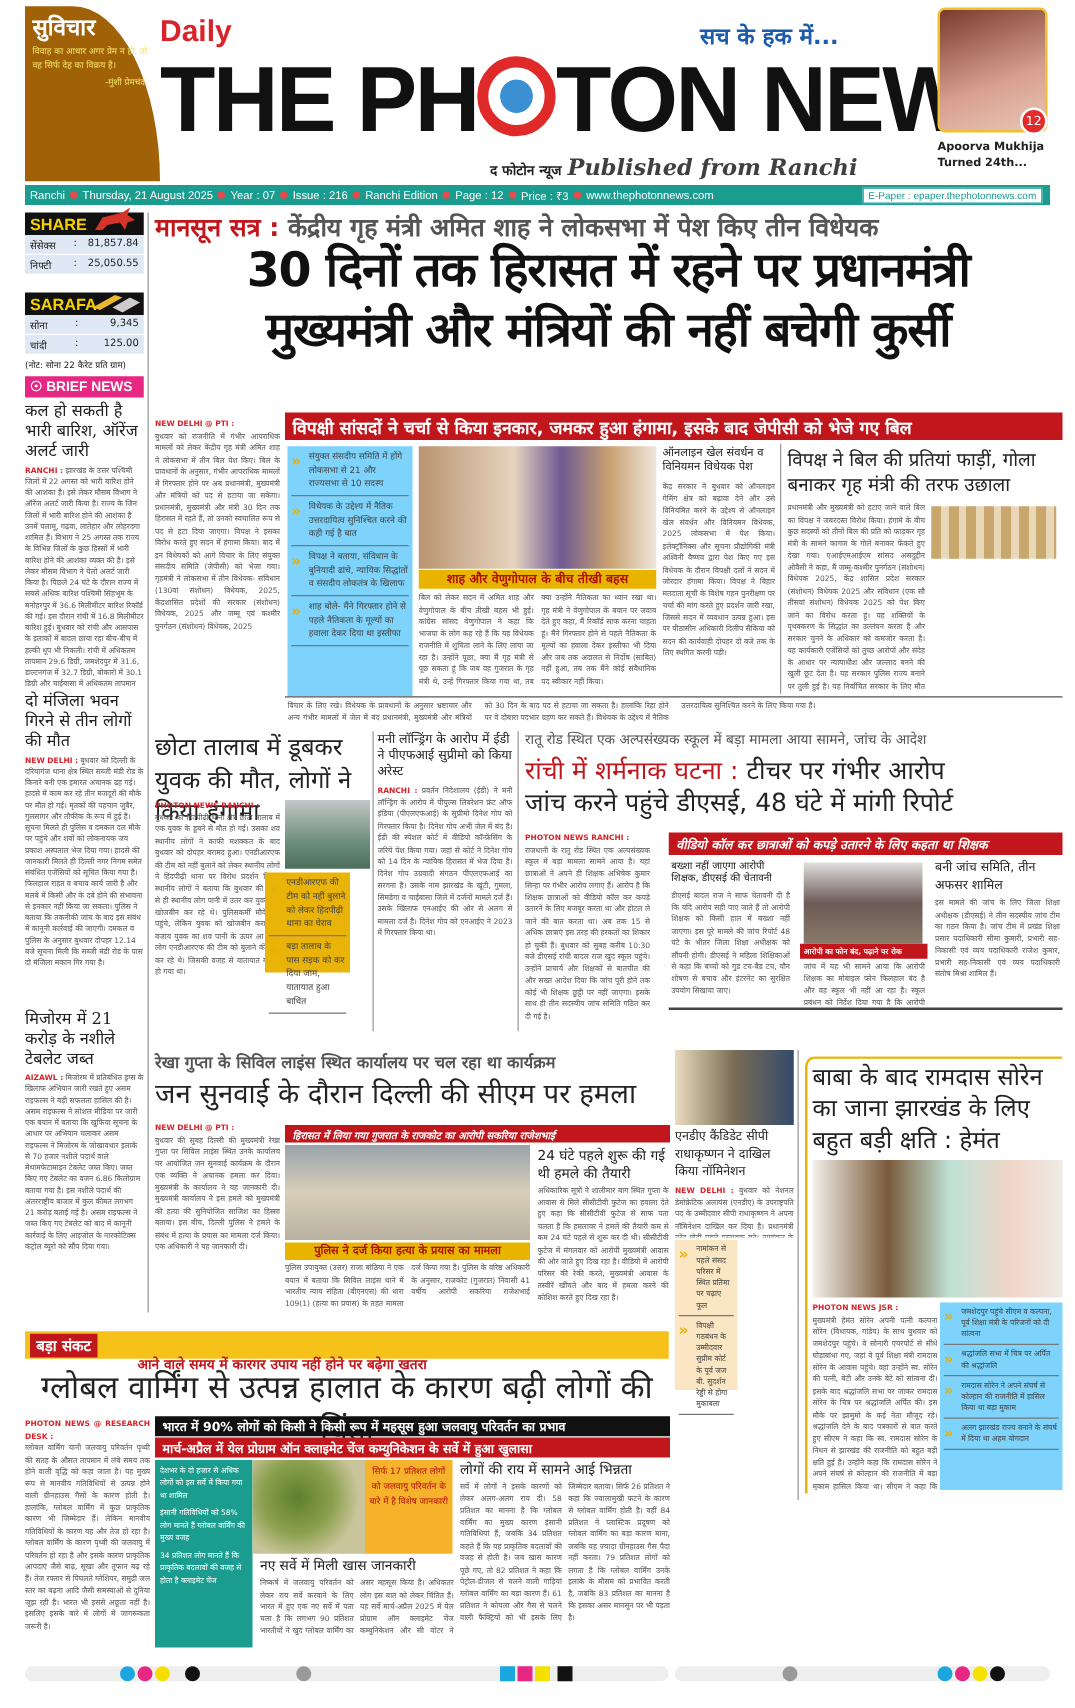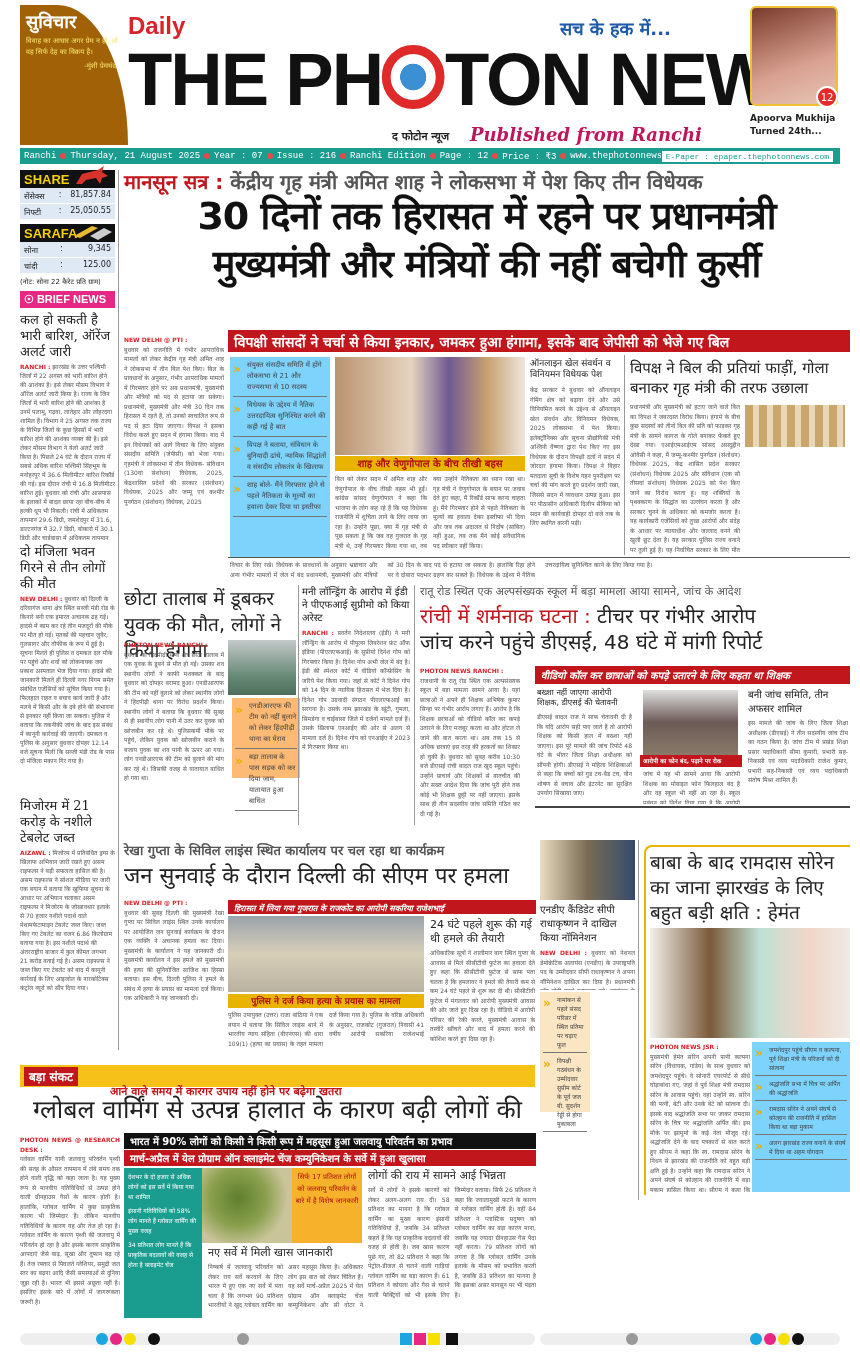--- a/index.html
+++ b/index.html
@@ -7,25 +7,25 @@
 .masthead{position:absolute;left:0;top:0;width:860px;height:150px}
 .suvichar{position:absolute;left:20px;top:5px;width:108px;height:140px;background:#a16207;border-top-right-radius:70px 140px;color:#fff;padding:4px 6px}
 .suvichar h2{font-family:"DejaVu Serif",serif;font-size:18px;color:#fff;font-weight:bold}
 .suvichar p{font-size:7px;color:#f4e36b;line-height:11px;margin-top:3px}
 .suvichar .author{font-size:7px;color:#f4e36b;text-align:right;margin-top:3px;padding-right:6px}
 .daily{position:absolute;left:128px;top:12px;color:#d8232a;font-family:"Liberation Sans",sans-serif;font-weight:bold;font-size:24px}
 .logo{position:absolute;left:128px;top:30px;font-family:"Liberation Sans",sans-serif;font-weight:900;font-size:74px;letter-spacing:-2px;color:#111;transform:scaleX(.98);transform-origin:left;line-height:100px;white-space:nowrap}
 .logo .o{display:inline-block;width:64px;height:64px;border-radius:50%;border:9px solid #e02a2a;vertical-align:-4px;background:radial-gradient(circle,#3b8fd3 0 40%,#fff 42%)}
 .tagline{position:absolute;left:560px;top:16px;color:#1d5aa8;font-weight:bold;font-size:18px}
 .fotonnews{position:absolute;left:392px;top:128px;font-size:11px;font-weight:bold;color:#222}
-.published{position:absolute;left:470px;top:124px;font-family:"DejaVu Serif",serif;font-style:italic;font-weight:bold;color:#be185d;font-size:18px}
+.published{position:absolute;left:454px;top:124px;font-family:"DejaVu Serif",serif;font-style:italic;font-weight:bold;color:#404040;font-size:18px}
 .promo{position:absolute;left:750px;top:6px;width:88px;height:100px;border:2px solid #f0c030;border-radius:6px;background:linear-gradient(160deg,#7a3b2c,#d8a090 60%,#e8c6b6)}
 .promo .badge{position:absolute;right:-2px;bottom:-4px;width:22px;height:22px;border-radius:50%;background:#e32b2b;color:#fff;font-size:10px;font-weight:normal;display:flex;align-items:center;justify-content:center;border:2px solid #fff}
 .promo-cap{position:absolute;left:750px;top:112px;font-size:9px;font-weight:bold;color:#222;line-height:13px}
-.infobar{position:absolute;left:20px;top:148px;width:820px;height:16px;background:#1a9c8f;color:#fff;font-size:9px;display:flex;align-items:center;padding-left:4px;font-family:Liberation Mono, monospace}
+.infobar{position:absolute;left:20px;top:148px;width:820px;height:16px;background:#1a9c8f;color:#fff;font-size:9px;display:flex;align-items:center;padding-left:4px;font-family:Liberation Sans, sans-serif}
 .infobar .dot{display:inline-block;width:6px;height:6px;border-radius:50%;background:#e54b4b;margin:0 4px}
 .infobar .ep{position:absolute;right:6px;top:2px;background:#fff;color:#1a9c8f;font-size:8px;padding:1px 4px;border:1px solid #1a9c8f}
 .leftcol{position:absolute;left:20px;top:170px;width:95px}
 .mkt-head{background:#111;color:#f6d000;font-weight:bold;font-size:13px;padding:2px 4px;height:18px;position:relative;font-family:"Liberation Sans",sans-serif}
 .mkt-head .pic{position:absolute;right:3px;top:-4px;width:40px;height:20px}
 .mkt-row{display:flex;font-size:8px;background:#dfe9f5;padding:2px 4px;border-bottom:1px solid #fff}
 .mkt-row span:first-child{width:36px}.mkt-row span:nth-child(2){width:12px}
 .mkt-row span:last-child{flex:1;text-align:right}
 .note{font-size:7px;margin:3px 0}
 .brief{background:#e62884;color:#fff;font-weight:bold;font-size:11px;padding:2px 4px;margin-top:5px;font-family:"Liberation Sans",sans-serif}
@@ -98,21 +98,21 @@
   <div class="mkt-row">
       <span>सेंसेक्स</span>
       <span>:</span>
       <span>81,857.84</span>
     </div>
   <div class="mkt-row">
       <span>निफ्टी</span>
       <span>:</span>
       <span>25,050.55</span>
     </div>
-  <div class="mkt-head" style="margin-top:4px"><span>SARAFA</span>
+  <div class="mkt-head" style="margin-top:14px"><span>SARAFA</span>
     <svg class="pic" viewBox="0 0 40 20">
         <path d="M2 16 L20 6 L26 8 L8 18Z" fill="#e8b830"></path>
         <path d="M18 16 L32 8 L40 12 L26 20Z" fill="#ccc"></path>
       </svg></div>
   <div class="mkt-row">
       <span>सोना</span>
       <span>:</span>
       <span>9,345</span>
     </div>
   <div class="mkt-row">
@@ -153,21 +153,21 @@
 <div class="vline" style="left:624px;top:355px;height:200px"></div>
 <div class="h2" style="left:630px;top:358px;width:225px;font-size:15px;line-height:20px">विपक्ष ने बिल की प्रतियां फाड़ीं, गोला बनाकर गृह मंत्री की तरफ उछाला</div>
 <div class="txt" style="left:630px;top:402px;width:110px;height:152px">प्रधानमंत्री और मुख्यमंत्री को हटाए जाने वाले बिल का विपक्ष ने जबरदस्त विरोध किया। हंगामे के बीच कुछ सदस्यों को तीनों बिल की प्रति को फाड़कर गृह मंत्री के सामने कागज के गोले बनाकर फेंकते हुए देखा गया। एआईएमआईएम सांसद असदुद्दीन ओवैसी ने कहा, मैं जम्मू-कश्मीर पुनर्गठन (संशोधन) विधेयक 2025, केंद्र शासित प्रदेश सरकार (संशोधन) विधेयक 2025 और संविधान (एक सौ तीसवां संशोधन) विधेयक 2025 को पेश किए जाने का विरोध करता हूं। यह शक्तियों के पृथक्करण के सिद्धांत का उल्लंघन करता है और सरकार चुनने के अधिकार को कमजोर करता है। यह कार्यकारी एजेंसियों को तुच्छ आरोपों और संदेह के आधार पर न्यायाधीश और जल्लाद बनने की खुली छूट देता है। यह सरकार पुलिस राज्य बनाने पर तुली हुई है। यह निर्वाचित सरकार के लिए मौत की कील होगी। इस देश को पुलिस राज्य में बदलने के लिए भारत के संविधान में संशोधन किया जा रहा है।</div>
 <div class="photo" style="left:745px;top:405px;width:100px;height:42px;background:repeating-linear-gradient(90deg,#c9a66b 0 8px,#e9d8b8 8px 14px)"></div>
 <div class="txt" style="left:230px;top:560px;width:620px;height:20px;column-count:4;column-gap:10px">विचार के लिए रखे। विधेयक के प्रावधानों के अनुसार भ्रष्टाचार और अन्य गंभीर मामलों में जेल में बंद प्रधानमंत्री, मुख्यमंत्री और मंत्रियों को 30 दिन के बाद पद से हटाया जा सकता है। हालांकि रिहा होने पर वे दोबारा पदभार ग्रहण कर सकते हैं। विधेयक के उद्देश्य में नैतिक उत्तरदायित्व सुनिश्चित करने के लिए किया गया है।</div>
 <div style="position:absolute;left:228px;top:557px;width:622px;height:1px;background:#555"></div>
 
 <div class="h2" style="left:124px;top:585px;width:170px;font-size:19px;line-height:26px">छोटा तालाब में डूबकर युवक की मौत, लोगों ने किया हंगामा</div>
 <div class="txt" style="left:124px;top:640px;width:100px;height:190px"><b>PHOTON NEWS RANCHI :</b><br><span>बुधवार को हिंदपीढ़ी थाना क्षेत्र छोटा तालाब में एक युवक के डूबने से मौत हो गई। उसका शव स्थानीय लोगों ने काफी मशक्कत के बाद बुधवार को दोपहर बरामद हुआ। एनडीआरएफ की टीम को नहीं बुलाने को लेकर स्थानीय लोगों ने हिंदपीढ़ी थाना पर विरोध प्रदर्शन किया। स्थानीय लोगों ने बताया कि बुधवार की सुबह से ही स्थानीय लोग पानी में उतर कर युवक को खोजबीन कर रहे थे। पुलिसकर्मी मौके पर पहुंचे, लेकिन युवक को खोजबीन कराने के बजाय युवक का शव पानी के ऊपर आ गया। लोग एनडीआरएफ की टीम को बुलाने की मांग कर रहे थे। जिसकी वजह से यातायात बाधित हो गया था।</span></div>
 <div class="photo" style="left:228px;top:640px;width:68px;height:55px;background:linear-gradient(180deg,#c4c8c9,#6f8f7d 60%,#4e6e5c)"></div>
-<div class="bul" style="left:232px;top:698px;width:68px;height:80px;background:#fdba74">
+<div class="bul" style="left:212px;top:698px;width:68px;height:80px;background:#eab308">
   <div>एनडीआरएफ की टीम को नहीं बुलाने को लेकर हिंदपीढ़ी थाना का घेराव</div>
   <div>बड़ा तालाब के पास सड़क को कर दिया जाम, यातायात हुआ बाधित</div>
 </div>
 <div class="vline" style="left:298px;top:585px;height:240px"></div>
 
 <div class="h2" style="left:302px;top:585px;width:108px;font-size:10px;line-height:13px">मनी लॉन्ड्रिंग के आरोप में ईडी ने पीएफआई सुप्रीमो को किया अरेस्ट</div>
 <div class="txt" style="left:302px;top:628px;width:108px;height:200px"><b>RANCHI :</b> <span>प्रवर्तन निदेशालय (ईडी) ने मनी लॉन्ड्रिंग के आरोप में पीपुल्स लिबरेशन फ्रंट ऑफ इंडिया (पीएलएफआई) के सुप्रीमो दिनेश गोप को गिरफ्तार किया है। दिनेश गोप अभी जेल में बंद है। ईडी की स्पेशल कोर्ट में वीडियो कॉन्फ्रेंसिंग के जरिये पेश किया गया। जहां से कोर्ट ने दिनेश गोप को 14 दिन के न्यायिक हिरासत में भेज दिया है। दिनेश गोप उग्रवादी संगठन पीएलएफआई का सरगना है। उसके नाम झारखंड के खूंटी, गुमला, सिमडेगा व चाईबासा जिले में दर्जनों मामले दर्ज हैं। उसके खिलाफ एनआईए की ओर से अलग से मामला दर्ज है। दिनेश गोप को एनआईए ने 2023 में गिरफ्तार किया था।</span></div>
 <div class="vline" style="left:414px;top:585px;height:240px"></div>
 
 <div class="h2" style="left:420px;top:585px;width:430px;font-size:11px;color:#555;font-weight:normal">रातू रोड स्थित एक अल्पसंख्यक स्कूल में बड़ा मामला आया सामने, जांच के आदेश</div>

